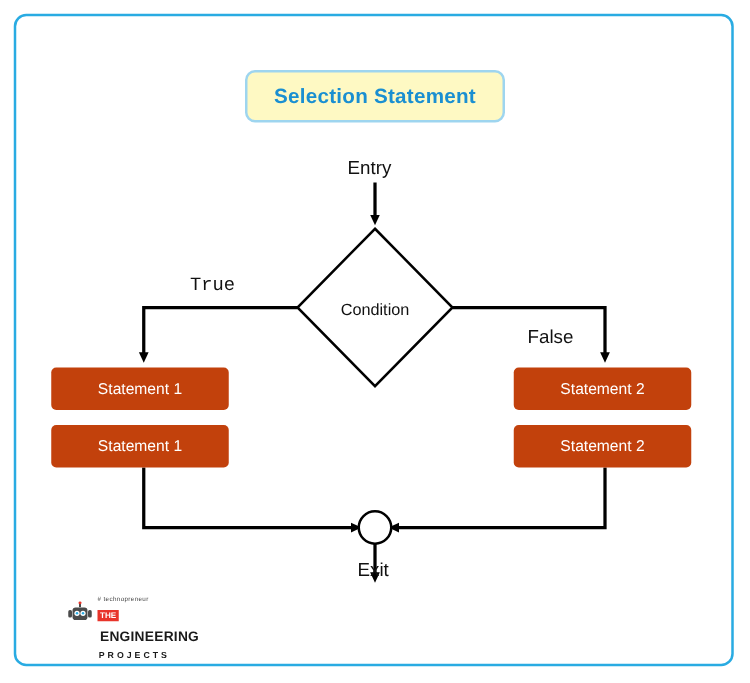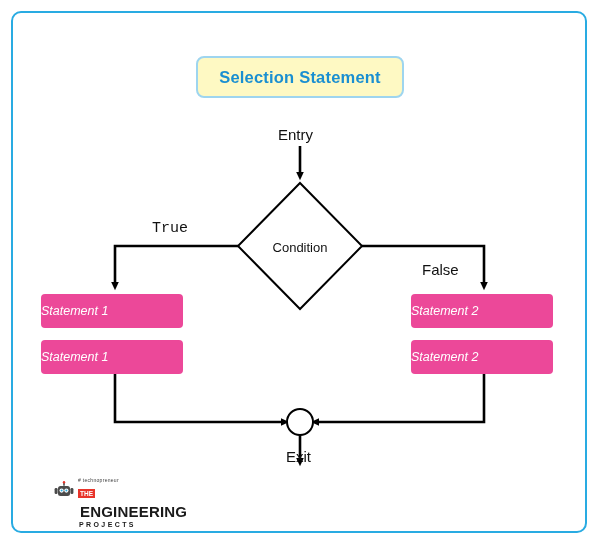--- a/index.html
+++ b/index.html
@@ -81,28 +81,28 @@
     top: 240px;
     width: 96px;
     text-align: center;
     font-size: 13px;
     color: #111111;
   }
   .stmt {
     position: absolute;
     width: 142px;
     height: 34px;
-    background: #ec4899;
+    background: #c2410c;
     border-radius: 4px;
     display: flex;
     align-items: center;
+    justify-content: center;
     color: #ffffff;
     font-size: 12.5px;
     box-sizing: border-box;
-    font-style: italic;
   }
   .stmt-l1 { left: 41px;  top: 294px; }
   .stmt-l2 { left: 41px;  top: 340px; }
   .stmt-r1 { left: 411px; top: 294px; }
   .stmt-r2 { left: 411px; top: 340px; }
 
   .logo {
     position: absolute;
     left: 54px;
     top: 477px;
@@ -135,21 +135,21 @@
     color: #ffffff;
     font-size: 6.5px;
     font-weight: bold;
     padding: 1px 2px;
     line-height: 7px;
     vertical-align: middle;
   }
   .logo-eng {
     display: inline-block;
     color: #1a1a1a;
-    font-size: 15px;
+    font-size: 11px;
     font-weight: bold;
     letter-spacing: 0.2px;
     vertical-align: middle;
     margin-left: 2px;
     line-height: 9px;
   }
   .logo-projects {
     display: block;
     color: #1a1a1a;
     font-size: 7px;

